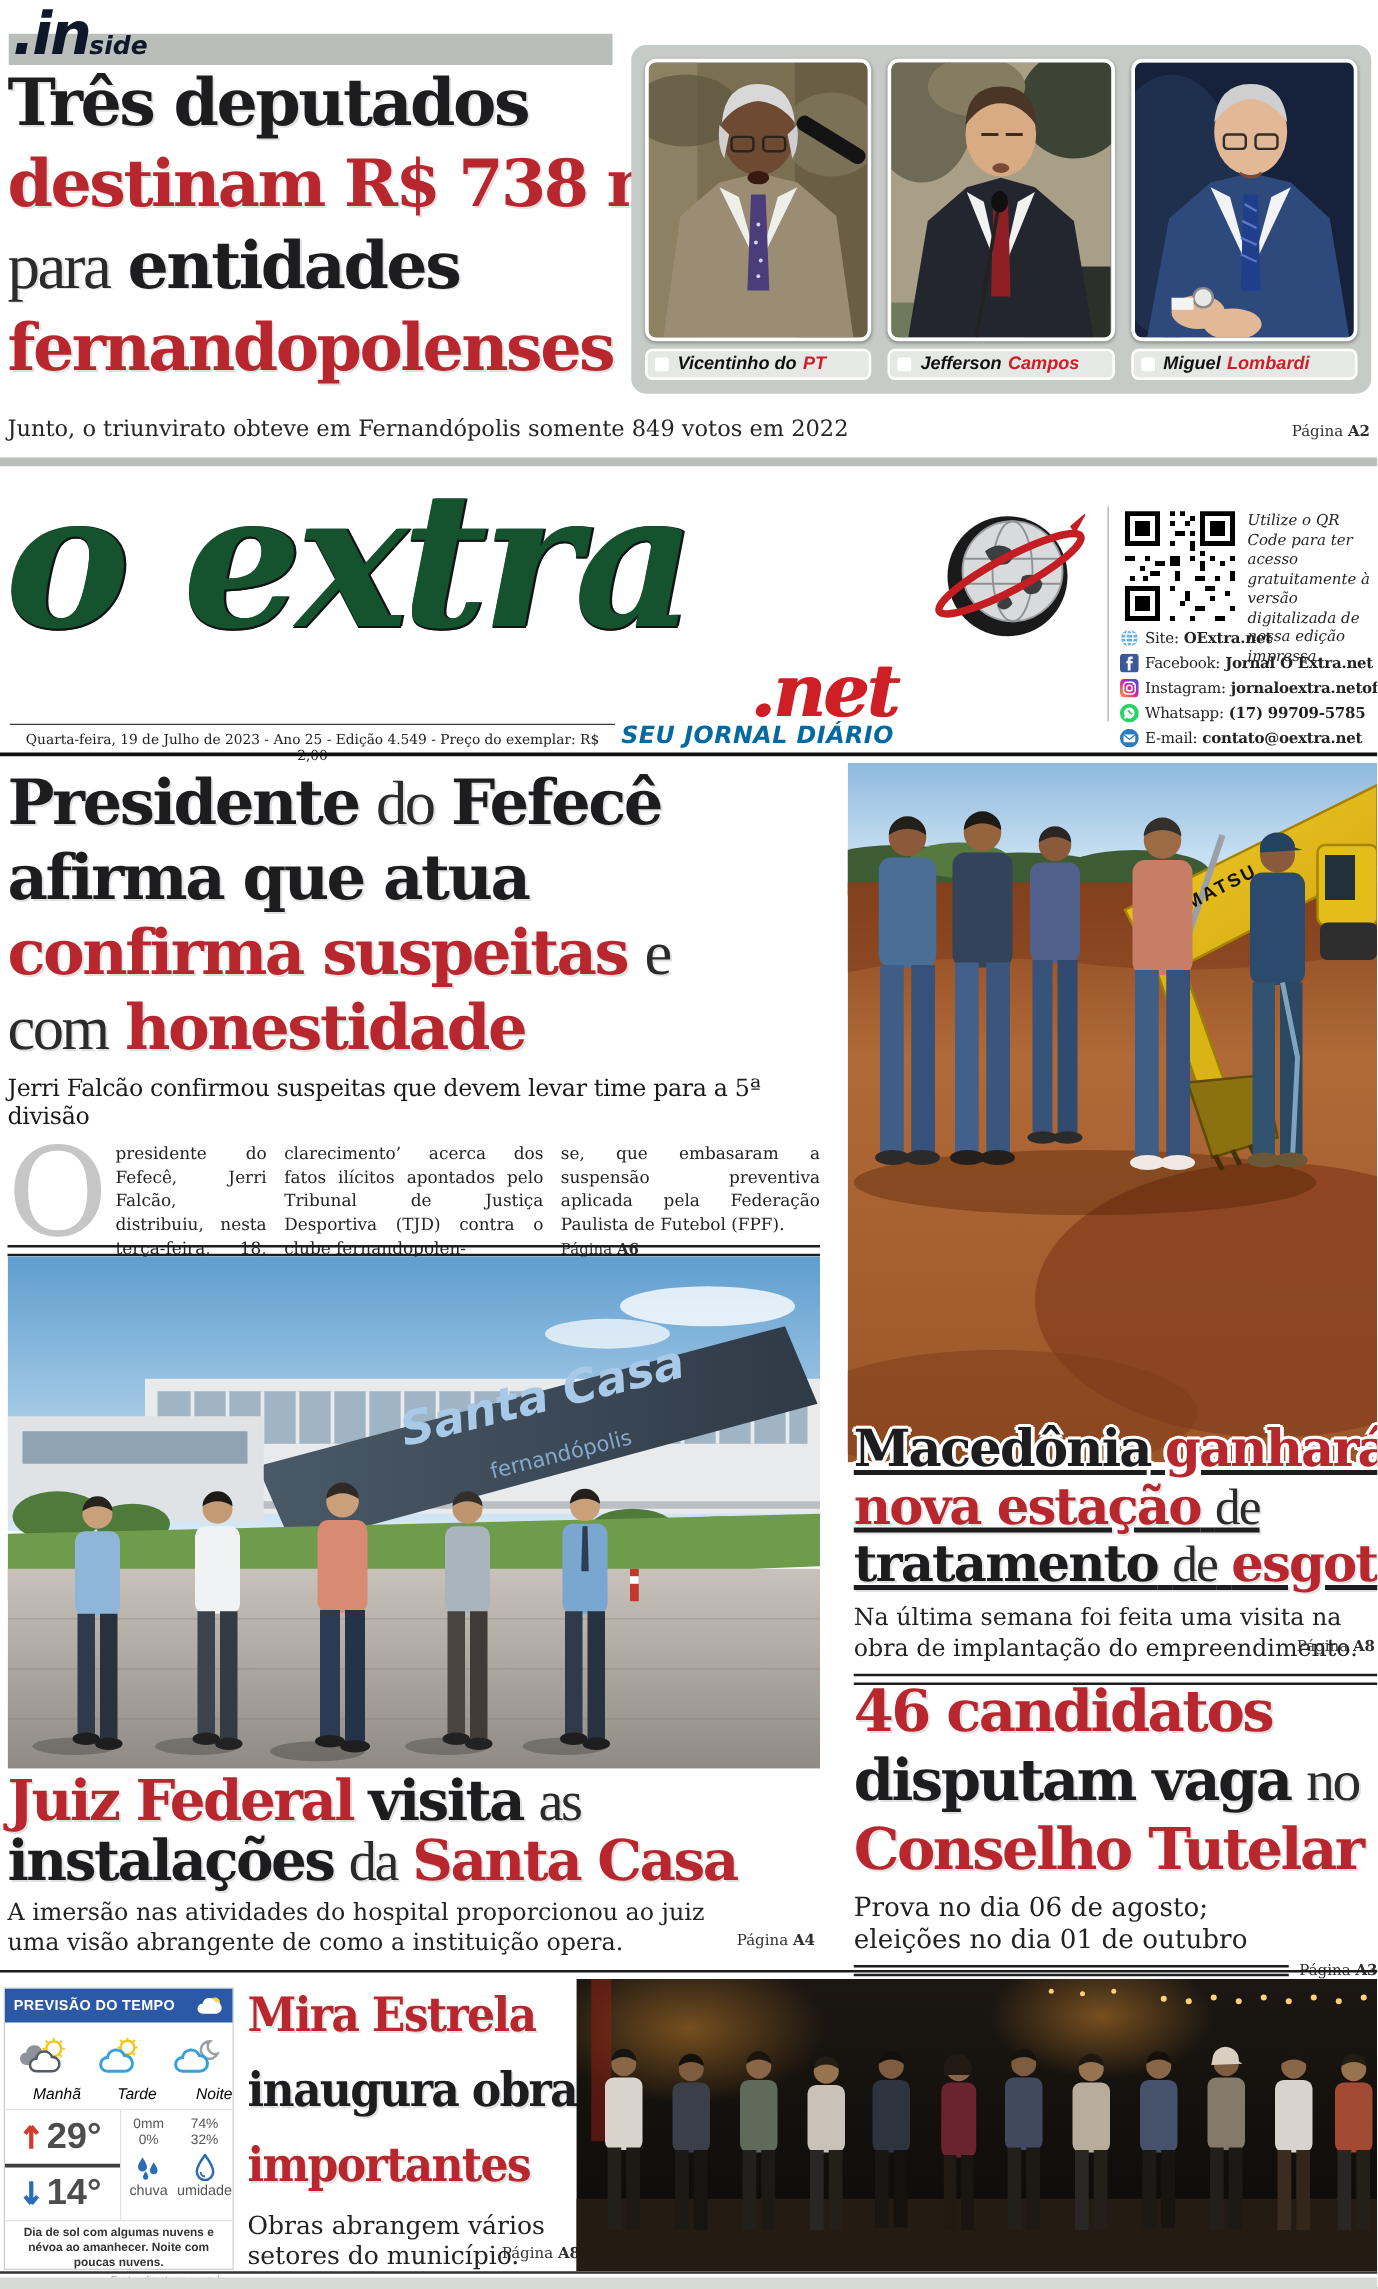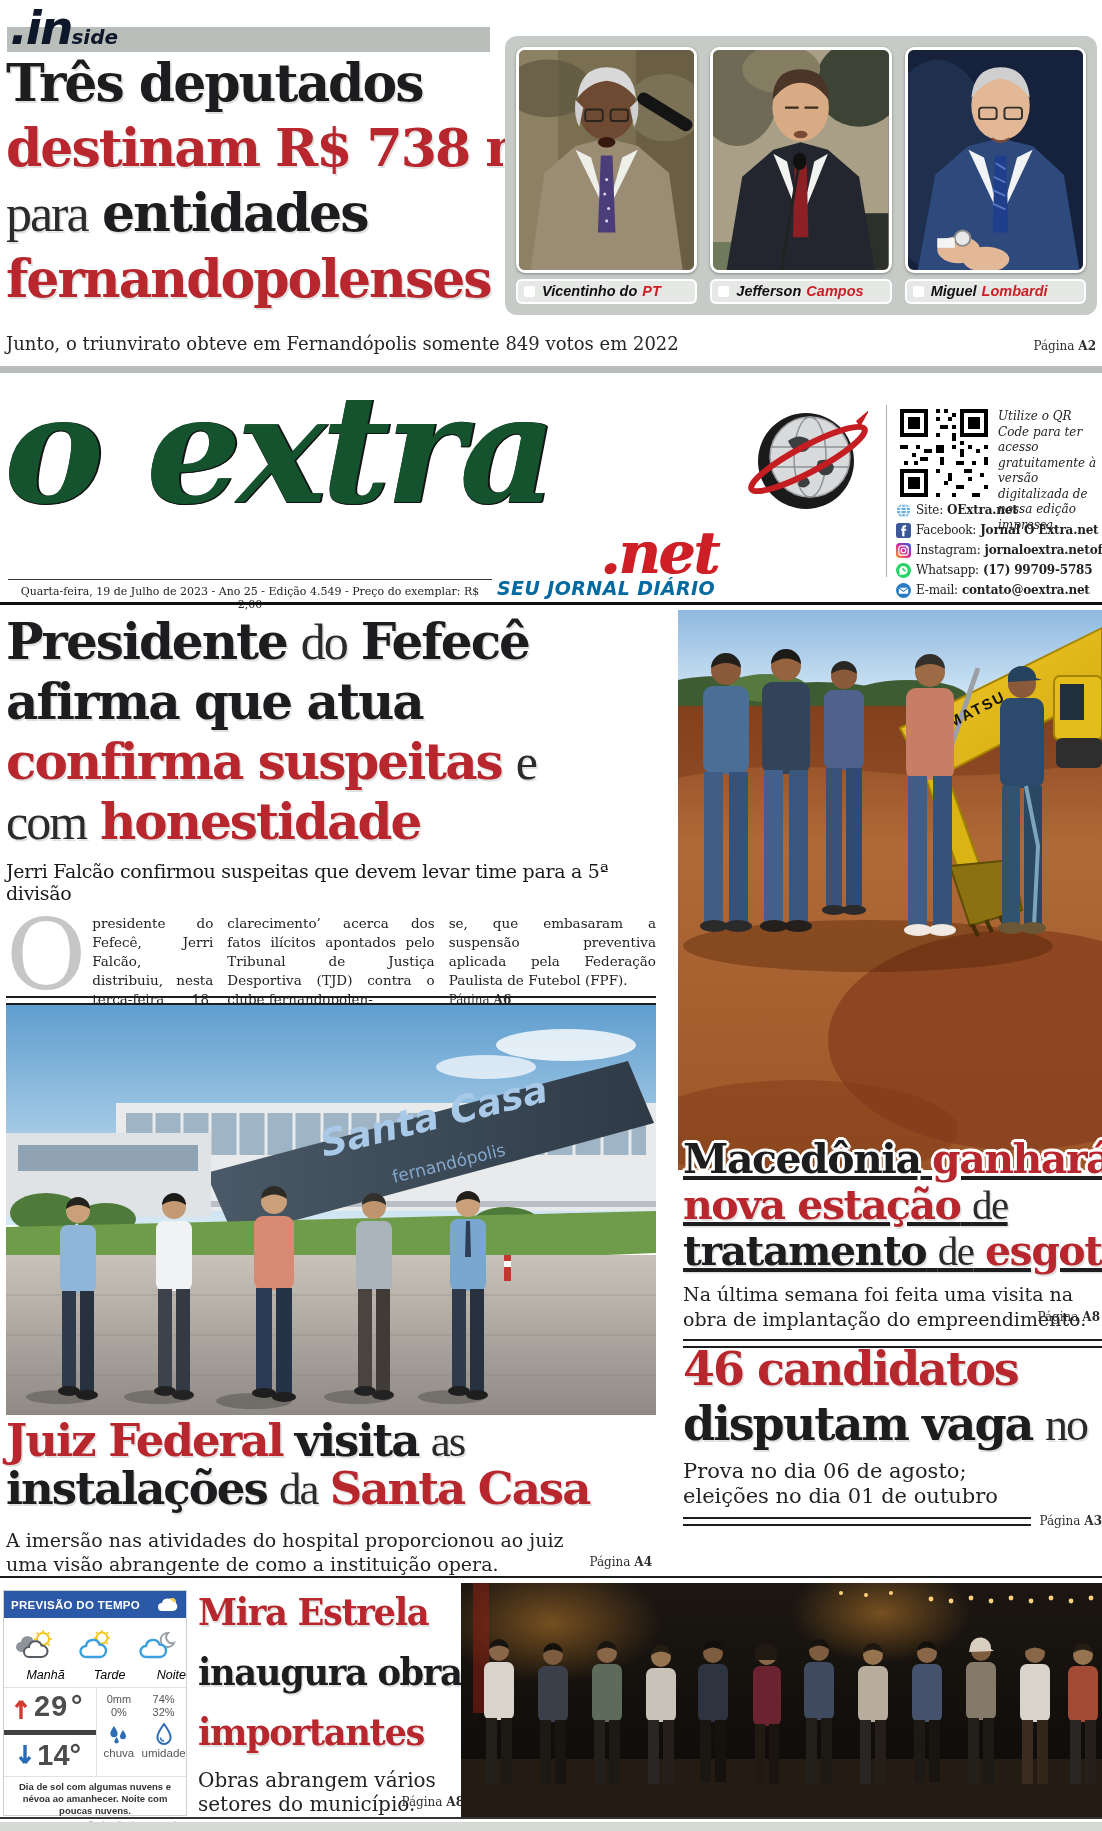--- a/index.html
+++ b/index.html
@@ -81,39 +81,39 @@
   .sec-deck .pageref{position:absolute;right:2px;bottom:2px;}
   .macedonia .double-rule{margin-top:7px;}
   .conselho{left:683px;top:1342px;width:419px;}
   .conselho .hl{font-size:46px;line-height:55px;letter-spacing:-2px;}
   .conselho .deck{margin-top:7px;font-size:21px;line-height:25px;color:#222;}
   .divider-row{display:flex;align-items:center;margin-top:5px;gap:8px;}
   .divider-row .double-rule{flex:1;}
   
   .santacasa-story{left:6px;top:1417px;width:650px;}
   .santacasa-story .hl{font-size:45px;line-height:47px;letter-spacing:-2px;}
-  .santacasa-story .sec-deck{width:560px;font-size:19px;line-height:24px;margin-top:15px;}
+  .santacasa-story .sec-deck{width:560px;font-size:19px;line-height:24px;margin-top:5px;}
   .santacasa-story .sec-deck .pageref{right:-86px;}
   
   .rule-full-1{left:0;top:1576px;width:1102px;height:2px;background:#1c1c1c;}
   .rule-full-2{left:0;top:1817px;width:1102px;height:2px;background:#333;}
   .bottom-bar{left:0;top:1822px;width:1102px;height:9px;background:#d6d9d6;}
   .weather{left:3px;top:1590px;width:184px;height:226px;background:#fff;border:1px solid #cfcfcf;
            box-sizing:border-box;font-family:"Liberation Sans",sans-serif;}
   .weather-header{height:27px;background:#2b59a7;color:#fff;display:flex;align-items:center;
                   padding:0 7px;font-size:11.5px;font-weight:bold;letter-spacing:.3px;}
   .weather-header .wh-icon{margin-left:auto;}
   .weather-icons{display:flex;height:46px;padding-top:4px;}
   .weather-icons div{flex:1;display:flex;align-items:center;justify-content:center;}
   .weather-periods{display:flex;height:19px;border-bottom:1px solid #e2e2e2;}
   .weather-periods span{flex:1;text-align:right;font-size:12.5px;color:#000000;font-style:italic;}
   .weather-grid{display:flex;height:88px;}
   .wg-temps{width:92px;border-right:1px solid #e2e2e2;display:flex;flex-direction:column;}
   .temp-row{flex:1;display:flex;align-items:center;justify-content:center;gap:5px;}
-  .temp-row:first-child{border-bottom:5px solid #404040;font-family:Liberation Mono, monospace;}
+  .temp-row:first-child{border-bottom:3px solid #404040;}
   .temp-val{font-size:29px;font-weight:bold;color:#4d4d4d;}
   .wg-col{width:45px;display:flex;flex-direction:column;align-items:center;padding-top:5px;}
   .wg-col:first-of-type{border-right:1px solid #e2e2e2;}
   .wg-num{font-size:11px;color:#555;line-height:13px;}
   .wg-label{font-size:11.5px;color:#555;margin-top:2px;}
   .wg-icon{margin-top:4px;height:22px;display:flex;align-items:flex-end;}
   .weather-desc{border-top:1px solid #e2e2e2;padding:4px 6px 2px;font-size:9.5px;line-height:12px;
                 font-weight:bold;color:#333;text-align:center;}
   .weather-src{font-size:8px;color:#999;text-align:right;padding-right:5px;}
   .mira{left:198px;top:1582px;width:268px;}
@@ -591,20 +591,21 @@
       <span>Na última semana foi feita uma visita na obra de implantação do empreendimento.</span>
       <span class="pageref"><span>Página</span> <b>A8</b></span>
     </div>
     <div class="double-rule"></div>
   </section>
 
   <section class="abs conselho">
     <h2 class="hl" style="margin:0;font-weight:normal;">
       <span class="hl-line r psh">46 candidatos</span>
       <span class="hl-line psh"><span class="b">disputam vaga</span> <span class="lt">no</span></span>
+      <span class="hl-line r psh">Conselho Tutelar</span>
     </h2>
     <div class="deck">
       <span style="display:block;">Prova no dia 06 de agosto;</span>
       <span style="display:block;">eleições no dia 01 de outubro</span>
     </div>
     <div class="divider-row">
       <div class="double-rule"></div>
       <span class="pageref"><span>Página</span> <b>A3</b></span>
     </div>
   </section>

